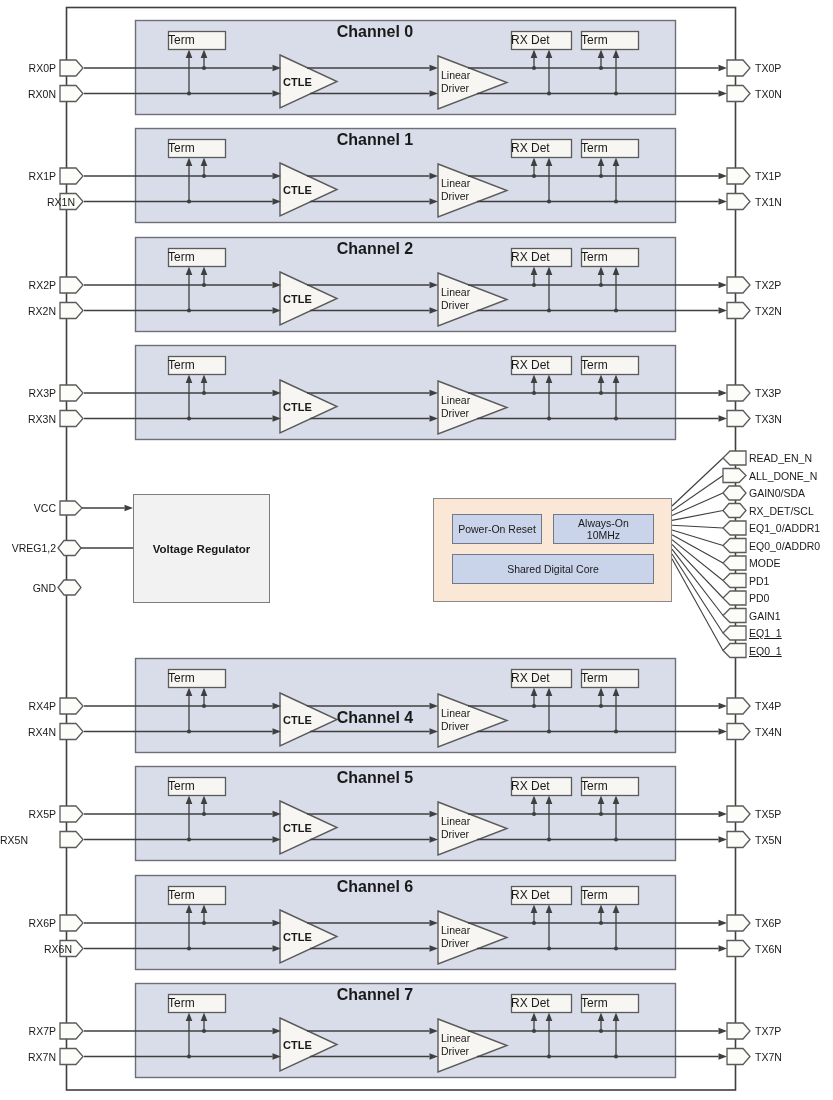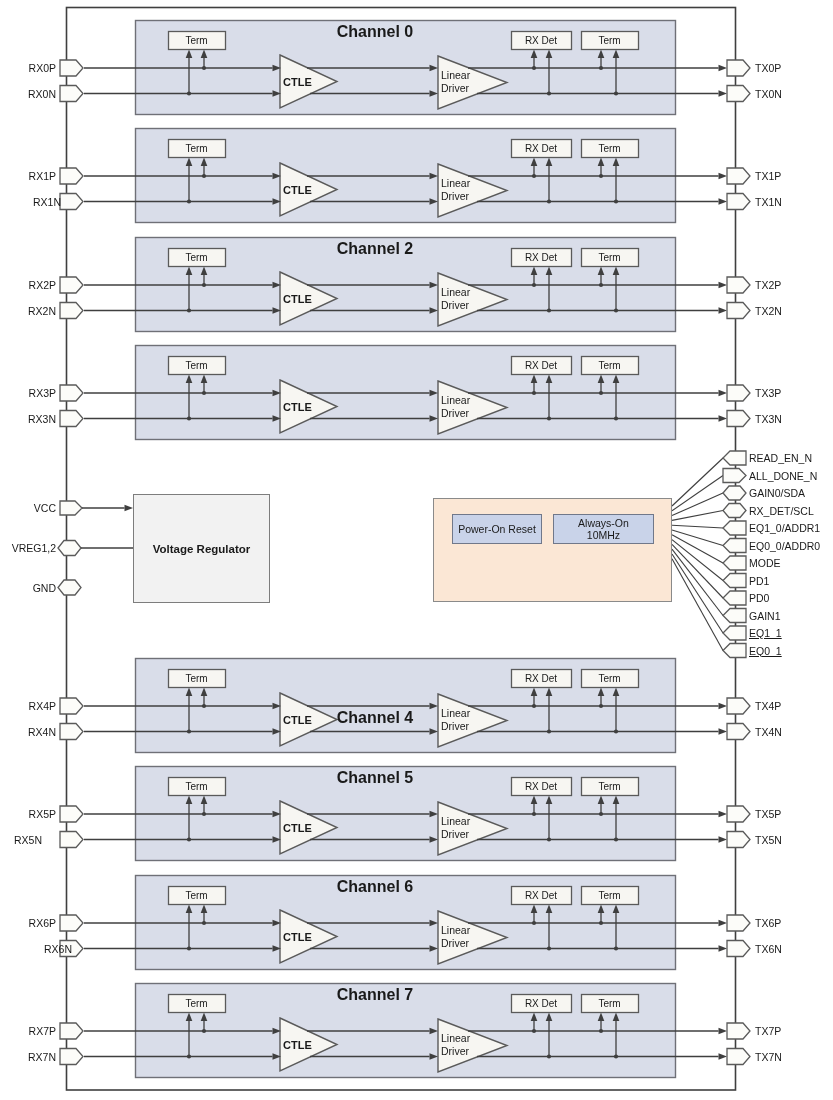--- a/index.html
+++ b/index.html
@@ -9,21 +9,21 @@
     --core-fill:#c9d3e9; --core-border:#70788a;
     --regulator-fill:#f2f2f2; --wire:#3f3f3f; --text:#1a1a1a;
   }
   html,body{margin:0;padding:0;background:#ffffff;}
   .stage{position:relative;width:833px;height:1100px;background:#ffffff;
          font-family:"Liberation Sans",sans-serif;color:var(--text);overflow:hidden;}
   #wires{position:absolute;left:0;top:0;}
   #labels{position:absolute;left:0;top:0;width:833px;height:1100px;}
   .lbl{position:absolute;font-size:10.5px;line-height:16px;white-space:nowrap;color:var(--text);}
   .title{font-weight:bold;font-size:16px;text-align:center;}
-  .blockcap{text-align:center;font-size:10px;line-height:17px;}
+  .blockcap{text-align:left;font-size:12px;line-height:17px;}
   .ctle{font-weight:bold;font-size:11px;text-align:left;}
   .ld{font-size:10.5px;line-height:12.5px;white-space:normal;}
   .center-box{position:absolute;display:flex;align-items:center;justify-content:center;
               text-align:center;box-sizing:border-box;}
   .vreg{left:133px;top:494px;width:137px;height:109px;background:var(--regulator-fill);
         border:1.4px solid #7d7d7d;font-weight:bold;font-size:11.5px;}
   .digital{left:433px;top:498px;width:239px;height:104px;background:var(--digital-fill);
            border:1.4px solid var(--digital-border);}
   .core{position:absolute;display:flex;align-items:center;justify-content:center;text-align:center;
         box-sizing:border-box;background:var(--core-fill);border:1.2px solid var(--core-border);
@@ -396,38 +396,42 @@
     <div class="center-box vreg">
       <span>Voltage Regulator</span>
     </div>
     <div class="center-box digital">
       <div class="core por">
         <span>Power-On Reset</span>
       </div>
       <div class="core ao">
         <span>Always-On 10MHz</span>
       </div>
+      <div class="core sdc">
+        <span>Shared Digital Core</span>
+      </div>
     </div>
   <div class="lbl title" style="left: 135px; top: 24px; width: 480px;">Channel 0</div>
       <div class="lbl blockcap" style="left: 168px; top: 32px; width: 57px;">Term</div>
       <div class="lbl blockcap" style="left: 511px; top: 32px; width: 60px;">RX Det</div>
       <div class="lbl blockcap" style="left: 581px; top: 32px; width: 57px;">Term</div>
       <div class="lbl ctle" style="left: 283px; top: 74px; width: 42px;">CTLE</div>
       <div class="lbl ld" style="left: 441px; top: 69px; width: 42px;">Linear Driver</div>
       <div class="lbl" style="left: 0px; top: 60px; width: 56px; text-align: right;">RX0P</div>
       <div class="lbl" style="left: 0px; top: 85.5px; width: 56px; text-align: right;">RX0N</div>
       <div class="lbl" style="left: 755px; top: 60px;">TX0P</div>
       <div class="lbl" style="left: 755px; top: 85.5px;">TX0N</div>
+      <div class="lbl title" style="left: 135px; top: 132px; width: 480px;">Channel 1</div>
       <div class="lbl blockcap" style="left: 168px; top: 140px; width: 57px;">Term</div>
       <div class="lbl blockcap" style="left: 511px; top: 140px; width: 60px;">RX Det</div>
       <div class="lbl blockcap" style="left: 581px; top: 140px; width: 57px;">Term</div>
       <div class="lbl ctle" style="left: 283px; top: 182px; width: 42px;">CTLE</div>
       <div class="lbl ld" style="left: 441px; top: 177px; width: 42px;">Linear Driver</div>
       <div class="lbl" style="left: 0px; top: 168px; width: 56px; text-align: right;">RX1P</div>
-      <div class="lbl" style="left: 0px; top: 193.5px; width: 61px; text-align: right;">RX1N</div>
+      <div class="lbl" style="left: 0px; top: 193.5px; width: 75px; text-align: right;">RX1N</div>
       <div class="lbl" style="left: 755px; top: 168px;">TX1P</div>
       <div class="lbl" style="left: 755px; top: 193.5px;">TX1N</div>
       <div class="lbl title" style="left: 135px; top: 241px; width: 480px;">Channel 2</div>
       <div class="lbl blockcap" style="left: 168px; top: 249px; width: 57px;">Term</div>
       <div class="lbl blockcap" style="left: 511px; top: 249px; width: 60px;">RX Det</div>
       <div class="lbl blockcap" style="left: 581px; top: 249px; width: 57px;">Term</div>
       <div class="lbl ctle" style="left: 283px; top: 291px; width: 42px;">CTLE</div>
       <div class="lbl ld" style="left: 441px; top: 286px; width: 42px;">Linear Driver</div>
       <div class="lbl" style="left: 0px; top: 277px; width: 56px; text-align: right;">RX2P</div>
       <div class="lbl" style="left: 0px; top: 302.5px; width: 56px; text-align: right;">RX2N</div>
@@ -452,21 +456,21 @@
       <div class="lbl" style="left: 0px; top: 723.5px; width: 56px; text-align: right;">RX4N</div>
       <div class="lbl" style="left: 755px; top: 698px;">TX4P</div>
       <div class="lbl" style="left: 755px; top: 723.5px;">TX4N</div>
       <div class="lbl title" style="left: 135px; top: 770px; width: 480px;">Channel 5</div>
       <div class="lbl blockcap" style="left: 168px; top: 778px; width: 57px;">Term</div>
       <div class="lbl blockcap" style="left: 511px; top: 778px; width: 60px;">RX Det</div>
       <div class="lbl blockcap" style="left: 581px; top: 778px; width: 57px;">Term</div>
       <div class="lbl ctle" style="left: 283px; top: 820px; width: 42px;">CTLE</div>
       <div class="lbl ld" style="left: 441px; top: 815px; width: 42px;">Linear Driver</div>
       <div class="lbl" style="left: 0px; top: 806px; width: 56px; text-align: right;">RX5P</div>
-      <div class="lbl" style="left: 0px; top: 831.5px; width: 56px; text-align: center;">RX5N</div>
+      <div class="lbl" style="left: 0px; top: 831.5px; width: 56px; text-align: left;">RX5N</div>
       <div class="lbl" style="left: 755px; top: 806px;">TX5P</div>
       <div class="lbl" style="left: 755px; top: 831.5px;">TX5N</div>
       <div class="lbl title" style="left: 135px; top: 879px; width: 480px;">Channel 6</div>
       <div class="lbl blockcap" style="left: 168px; top: 887px; width: 57px;">Term</div>
       <div class="lbl blockcap" style="left: 511px; top: 887px; width: 60px;">RX Det</div>
       <div class="lbl blockcap" style="left: 581px; top: 887px; width: 57px;">Term</div>
       <div class="lbl ctle" style="left: 283px; top: 929px; width: 42px;">CTLE</div>
       <div class="lbl ld" style="left: 441px; top: 924px; width: 42px;">Linear Driver</div>
       <div class="lbl" style="left: 0px; top: 915px; width: 56px; text-align: right;">RX6P</div>
       <div class="lbl" style="left: 0px; top: 940.5px; width: 72px; text-align: right;">RX6N</div>

